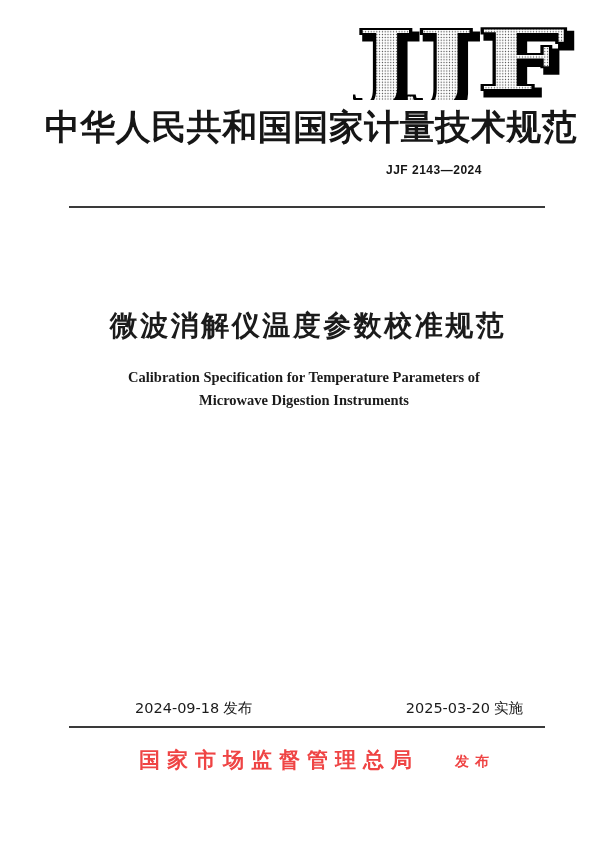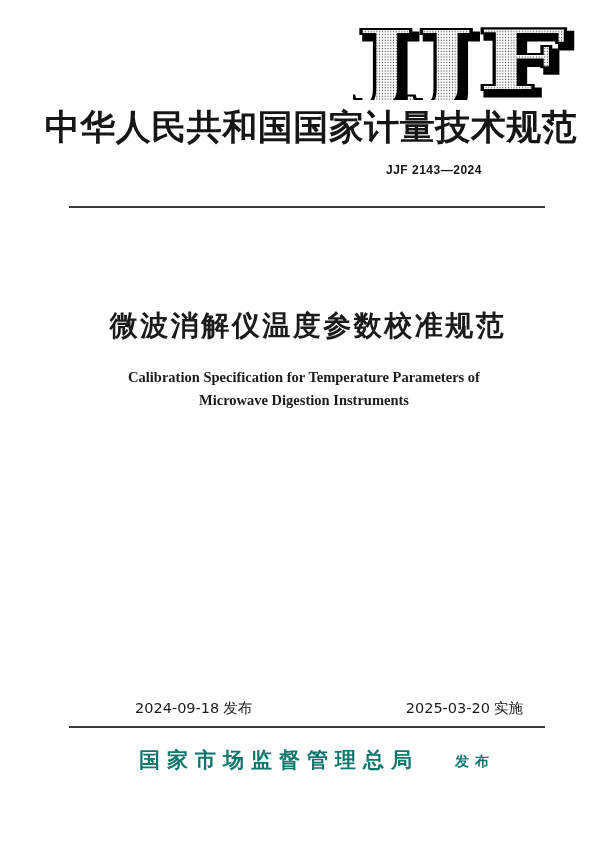--- a/index.html
+++ b/index.html
@@ -108,21 +108,21 @@
 
   
   .publisher {
     position: absolute;
     top: 746px;
     left: 317px;
     transform: translateX(-50%);
     display: flex;
     align-items: center;
     white-space: nowrap;
-    color: #0f766e;
+    color: #ef4444;
     gap: 34px;
   }
   .publisher-name {
     font-family: "Liberation Serif", "DejaVu Serif", serif;
     font-weight: 600;
     font-size: 21px;
     letter-spacing: 7px;
   }
   .publisher-label {
     font-family: "Liberation Serif", "DejaVu Serif", serif;

